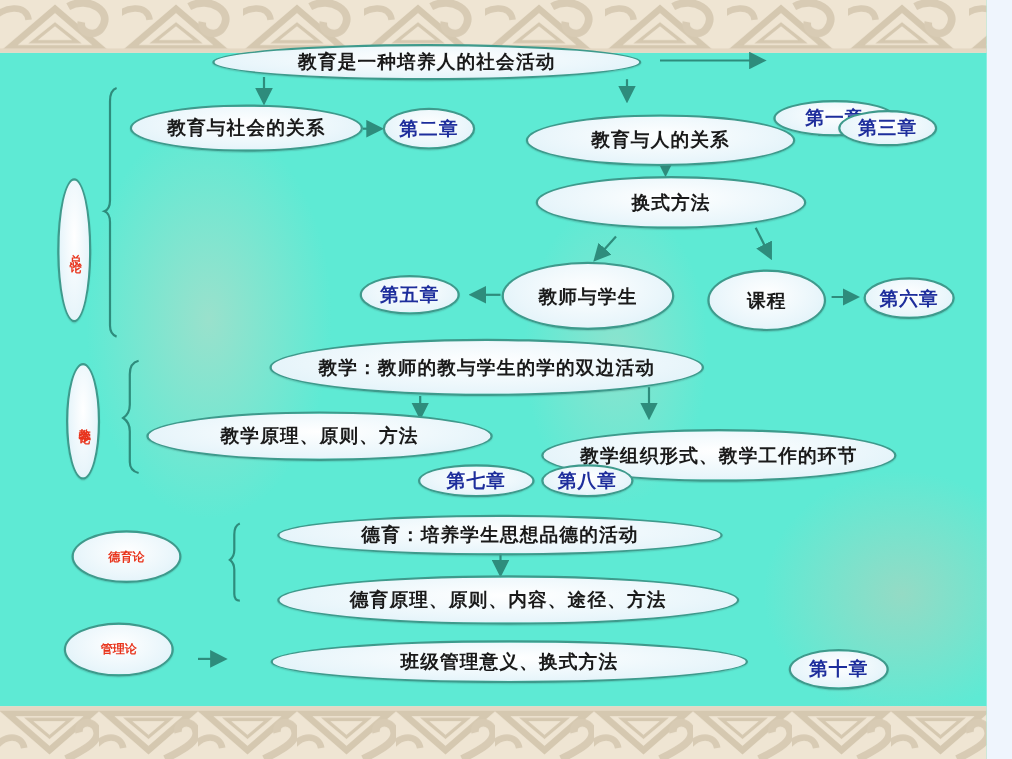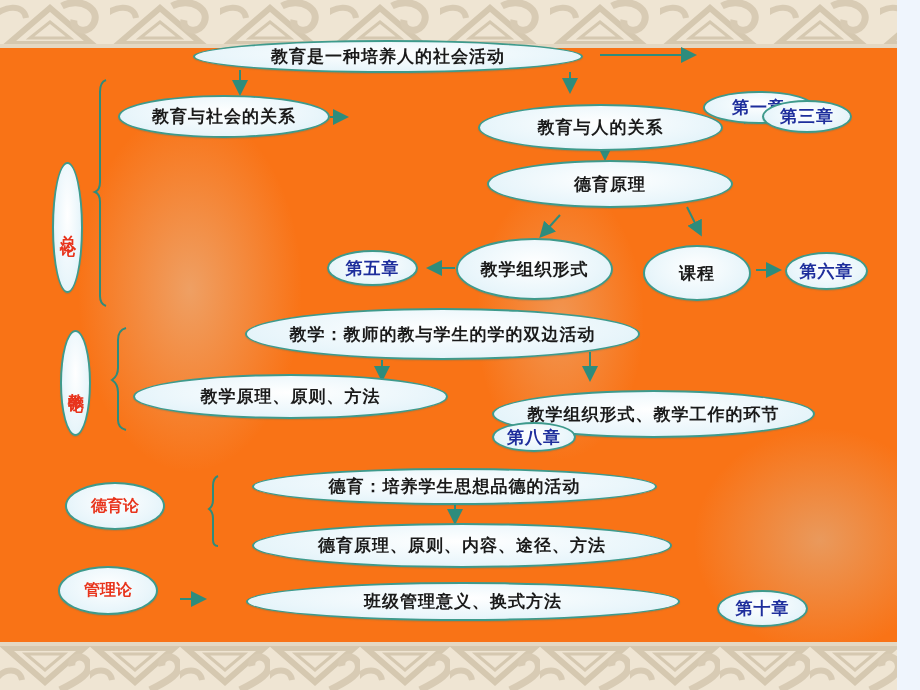--- a/index.html
+++ b/index.html
@@ -3,21 +3,21 @@
 <meta charset="utf-8">
 <style>
   html, body { margin: 0; padding: 0; }
   body {
     width: 920px; height: 690px; overflow: hidden; position: relative;
     background: #EFF5FD;
     font-family: "DejaVu Sans", "Liberation Sans", sans-serif;
   }
   .slide {
     position: absolute; left: 0; top: 0; width: 897px; height: 690px;
-    background: #f97316; overflow: hidden;
+    background: #5eead4; overflow: hidden;
   }
   .slide .wash {
     position: absolute; inset: 0;
     background:
       radial-gradient(ellipse 160px 260px at 190px 290px, rgba(226,214,194,0.45), rgba(0,0,0,0) 70%),
       radial-gradient(ellipse 120px 200px at 560px 320px, rgba(226,214,194,0.35), rgba(0,0,0,0) 70%),
       radial-gradient(ellipse 180px 160px at 820px 540px, rgba(214,200,178,0.45), rgba(0,0,0,0) 70%);
   }
   .border-band {
     position: absolute; left: 0; width: 897px; height: 48px;
@@ -30,21 +30,21 @@
     position: absolute; box-sizing: border-box;
     border: 2px solid #3E9A8C;
     border-radius: 50%;
     background: radial-gradient(ellipse at 50% 40%, #FFFFFF 0%, #EAF6FB 60%, #D9EFF7 100%);
     display: flex; align-items: center; justify-content: center;
     color: #1A1A1A; font-weight: bold; white-space: nowrap;
     box-shadow: 0 1px 1px rgba(60,120,110,0.25);
   }
   .node.main { font-size: 17px; letter-spacing: 1px; }
   .node.chapter { color: #1E2E9C; font-size: 17px; letter-spacing: 1px; }
-  .node.section { color: #E8341C; font-size: 16px; }
+  .node.section { color: #E8341C; font-size: 11px; }
   .node.vertical { writing-mode: vertical-rl; letter-spacing: 6px; }
   svg.overlay { position: absolute; left: 0; top: 0; pointer-events: none; }
 </style>
 </head>
 <body>
 
 <div class="slide">
   <div class="wash"></div>
 
   <div class="border-band top">
@@ -117,34 +117,36 @@
 
       <path d="M106 80 Q100 82 100 92 L100 182 Q100 190 95 192 Q100 194 100 202 L100 296 Q100 304 106 306"></path>
       <path d="M126 328 Q118 330 118 340 L118 368 Q118 376 112 380 Q118 384 118 392 L118 420 Q118 428 126 430"></path>
       <path d="M218 476 Q213 478 213 486 L213 500 Q213 506 209 509 Q213 512 213 518 L213 540 Q213 546 218 546"></path>
     </g>
   </svg>
 
   <div class="node main" style="left:193px;top:40px;width:390px;height:33px;">教育是一种培养人的社会活动</div>
   <div class="node main" style="left:118px;top:95px;width:212px;height:43px;">教育与社会的关系</div>
   <div class="node main" style="left:478px;top:104px;width:245px;height:47px;">教育与人的关系</div>
-  <div class="node main" style="left:487px;top:160px;width:246px;height:48px;">德育原理</div>
-  <div class="node main" style="left:456px;top:238px;width:157px;height:62px;">教学组织形式</div>
+  <div class="node main" style="left:487px;top:160px;width:246px;height:48px;">换式方法</div>
+  <div class="node main" style="left:456px;top:238px;width:157px;height:62px;">教师与学生</div>
   <div class="node main" style="left:643px;top:245px;width:108px;height:56px;">课程</div>
   <div class="node main" style="left:133px;top:374px;width:315px;height:45px;">教学原理、原则、方法</div>
   <div class="node main" style="left:245px;top:308px;width:395px;height:52px;">教学：教师的教与学生的学的双边活动</div>
   <div class="node main" style="left:492px;top:390px;width:323px;height:48px;">教学组织形式、教学工作的环节</div>
   <div class="node main" style="left:252px;top:468px;width:405px;height:37px;">德育：培养学生思想品德的活动</div>
   <div class="node main" style="left:252px;top:523px;width:420px;height:45px;">德育原理、原则、内容、途径、方法</div>
   <div class="node main" style="left:246px;top:582px;width:434px;height:39px;">班级管理意义、换式方法</div>
 
   <div class="node section vertical" style="left:52px;top:162px;width:31px;height:131px;">总论</div>
   <div class="node section vertical" style="left:60px;top:330px;width:31px;height:106px;letter-spacing:2px;">教学论</div>
   <div class="node section" style="left:65px;top:482px;width:100px;height:48px;">德育论</div>
   <div class="node section" style="left:58px;top:566px;width:100px;height:49px;">管理论</div>
 
   <div class="node chapter" style="left:703px;top:52px;width:112px;height:33px;margin-top:39px;">第一章</div>
+  <div class="node chapter" style="left:348px;top:98px;width:84px;height:38px;">第二章</div>
   <div class="node chapter" style="left:762px;top:100px;width:90px;height:33px;">第三章</div>
   <div class="node chapter" style="left:327px;top:250px;width:91px;height:36px;">第五章</div>
   <div class="node chapter" style="left:785px;top:252px;width:83px;height:38px;">第六章</div>
+  <div class="node chapter" style="left:380px;top:422px;width:106px;height:30px;">第七章</div>
   <div class="node chapter" style="left:492px;top:422px;width:84px;height:30px;">第八章</div>
   <div class="node chapter" style="left:717px;top:590px;width:91px;height:37px;">第十章</div>
 </div>
 
 </body></html>

